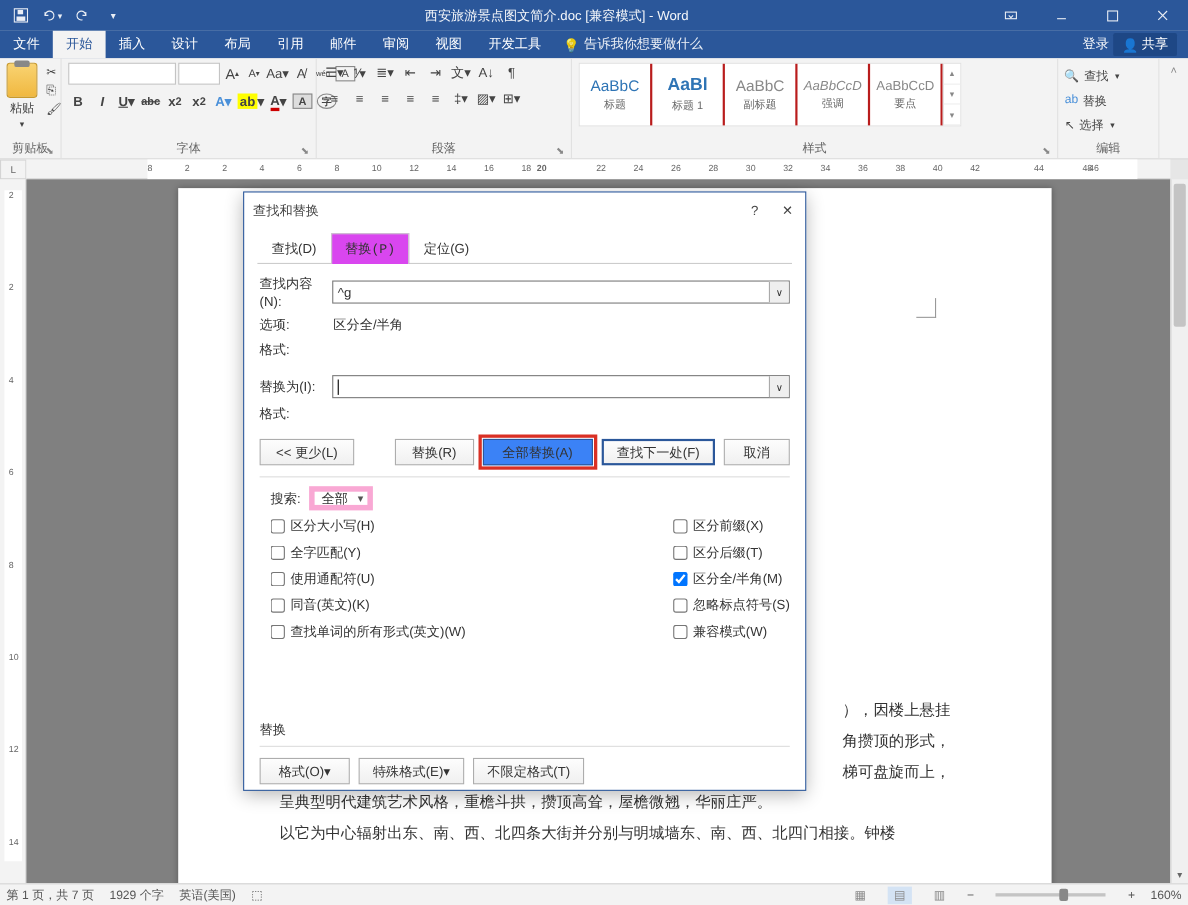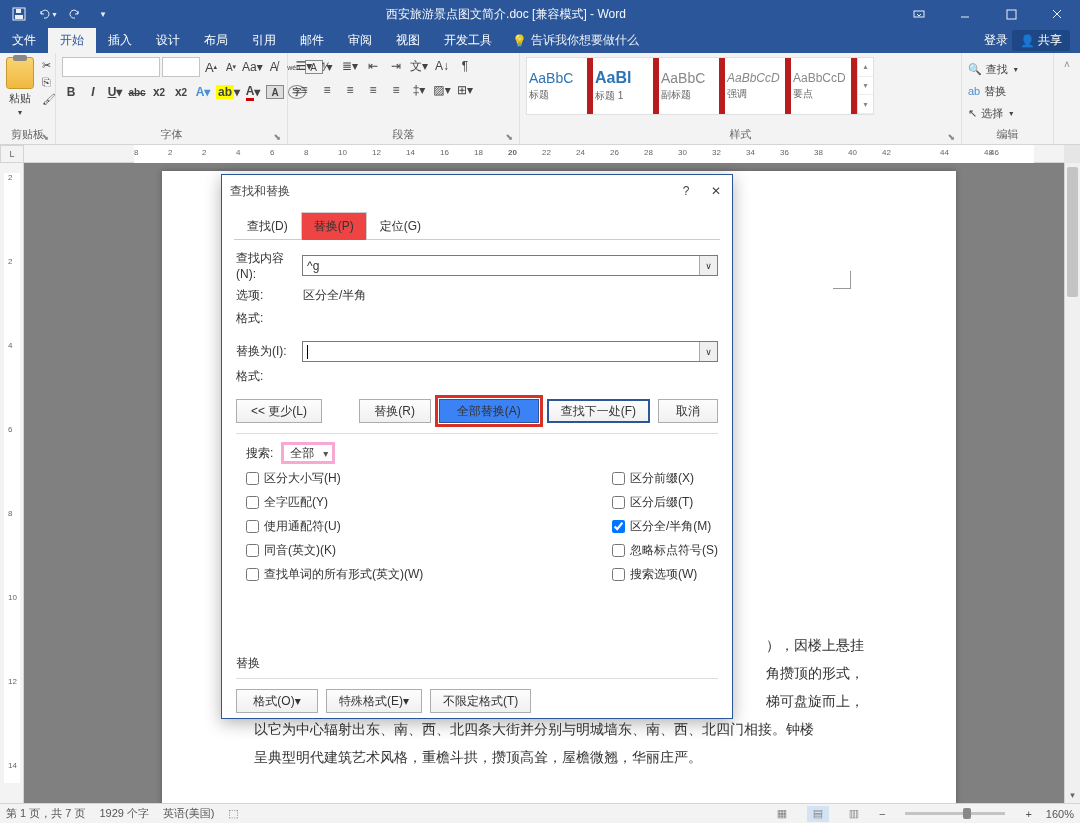--- a/index.html
+++ b/index.html
@@ -43,21 +43,21 @@
 .font-row2 { display:flex; gap:4px; margin-top:6px; align-items:center;}
 .font-row2 .ribbon-btn { font-weight:bold; }
 .abc-strike { text-decoration: line-through; font-size:10px; }
 
 .para-group { width: 232px; }
 .para-row { display:flex; gap:3px; align-items:center; }
 .para-row .ribbon-btn { width:20px; }
 
 .styles-group { flex: 1; }
 .style-gallery { display:flex; gap:0; border:1px solid #e1e1e1; background:#fff; height:58px; }
-.style-item { width:66px; border-right:6px solid #b91c1c; display:flex; flex-direction:column; align-items:flex-start; justify-content:center; padding:2px; }
+.style-item { width:66px; border-right:2px solid #b91c1c; display:flex; flex-direction:column; align-items:center; justify-content:center; padding:2px; }
 .style-preview { font-size:14px; color:#2e74b5; }
 .style-preview.heading { font-size:16px; font-weight:bold; }
 .style-preview.em { font-style:italic; font-size:12px; color:#888;}
 .style-name { font-size:10px; color:#666; margin-top:2px;}
 .style-scroll { width:16px; display:flex; flex-direction:column; border-left:1px solid #ddd;}
 .style-scroll div{flex:1;display:flex;align-items:center;justify-content:center;font-size:8px;color:#888;border-bottom:1px solid #eee;}
 
 .edit-group { width: 92px; }
 .edit-item { display:flex; align-items:center; gap:4px; height:20px; font-size:11px; color:#444;}
 
@@ -88,41 +88,41 @@
 .zoom-slider .knob{position:absolute;top:-4px;left:58px;width:8px;height:11px;background:#888;border-radius:2px;}
 
 
 .dialog { position:absolute; left:221px; top:174px; width:512px; height:545px; background:#fff; border:1px solid #2b579a; box-shadow:0 4px 16px rgba(0,0,0,0.3); font-size:12px; color:#333;}
 .dialog .dlg-title { height:28px; display:flex; align-items:center; padding:16px 8px; font-size:12px; color:#444;}
 .dialog .dlg-title .dlg-t-right{margin-left:auto;display:flex;gap:14px;align-items:center;}
 .dialog .dlg-close,.dlg-help{width:16px;text-align:center;cursor:pointer;}
 .dlg-body { padding: 4px 12px 12px 12px; }
 .dlg-tabs { display:flex; border-bottom:1px solid #ccc; }
 .dlg-tab { padding:5px 12px; border:1px solid transparent; border-bottom:none; position:relative; top:1px; color:#333; }
-.dlg-tab.active { border-color:#ccc; background:#ef4444; }
+.dlg-tab.active { border-color:#ccc; background:#d946ef;font-family:Liberation Mono, monospace; }
 .dlg-form { padding:10px 2px; }
 .form-row { display:flex; align-items:center; margin-bottom:6px; }
 .form-label { width:66px; }
 .form-input { flex:1; height:21px; border:1px solid #7a7a7a; padding:0 4px; font-size:12px; display:flex; align-items:center; background:#fff; position:relative;}
 .form-input .dd{position:absolute;right:0;top:0;bottom:0;width:18px;border-left:1px solid #aaa;display:flex;align-items:center;justify-content:center;background:#efefef;font-size:9px;}
 .form-static { padding-left:1px; font-size:12px; }
 .dlg-buttons { display:flex; gap:8px; margin:14px 0 10px 0; align-items:center;}
 .dlg-btn { height:24px; padding:0 12px; border:1px solid #adadad; background:linear-gradient(#fdfdfd,#f0f0f0); font-size:12px; display:flex;align-items:center;justify-content:center; min-width:72px;cursor:pointer;}
 .dlg-btn.less { min-width:86px;}
 .dlg-btn.highlight-red { outline:3px solid #d93025; outline-offset:1px; }
 .dlg-btn.highlight-blue { border:2px solid #2b579a; }
 .section-label { font-size:12px; margin:4px 0 6px 0; }
 .search-opts { display:flex; gap:40px; }
 .opts-col { display:flex; flex-direction:column; gap:7px; }
 .chk { display:flex; align-items:center; gap:5px; }
 .chk input{width:13px;height:13px;}
 .replace-section { margin-top:72px; }
 .bottom-btns { display:flex; gap:8px; margin-top:10px;}
 .bottom-btns .dlg-btn{min-width:82px;}
-.drop-select { height:22px; border:3px solid #f9a8d4; background:#fff; display:flex;align-items:center;padding:0 18px 0 6px;position:relative;font-size:12px;}
+.drop-select { height:22px; border:5px solid #f9a8d4; background:#fff; display:flex;align-items:center;padding:0 18px 0 6px;position:relative;font-size:12px;}
 .drop-select::after{content:"▾";position:absolute;right:4px;font-size:10px;color:#555;}
 .cursor-bar{display:inline-block;width:1px;height:14px;background:#000;vertical-align:middle;}
 
 </style>
 </head>
 <body>
 
 <div class="titlebar">
   <div class="qat">
     <div class="qat-btn">
@@ -339,21 +339,21 @@
       <span class="tick" style="left: 34px;">2</span>
       <span class="tick" style="left: 68px;">2</span>
       <span class="tick" style="left: 102px;">4</span>
       <span class="tick" style="left: 136px;">6</span>
       <span class="tick" style="left: 170px;">8</span>
       <span class="tick" style="left: 204px;">10</span>
       <span class="tick" style="left: 238px;">12</span>
       <span class="tick" style="left: 272px;">14</span>
       <span class="tick" style="left: 306px;">16</span>
       <span class="tick" style="left: 340px;">18</span>
-      <span class="tick" style="left: 374px; font-weight: bold;">20</span>
+      <span class="tick" style="left: 354px; font-weight: bold;">20</span>
       <span class="tick" style="left: 408px;">22</span>
       <span class="tick" style="left: 442px;">24</span>
       <span class="tick" style="left: 476px;">26</span>
       <span class="tick" style="left: 510px;">28</span>
       <span class="tick" style="left: 544px;">30</span>
       <span class="tick" style="left: 578px;">32</span>
       <span class="tick" style="left: 612px;">34</span>
       <span class="tick" style="left: 646px;">36</span>
       <span class="tick" style="left: 680px;">38</span>
       <span class="tick" style="left: 714px;">40</span>
@@ -383,22 +383,22 @@
     </div>
 </div>
 
 <div class="doc-area">
   <div class="page">
     <div class="corner-mark"></div>
     <div class="page-content">
       <p style="text-align:right;">），因楼上悬挂</p>
       <p style="text-align:right;">角攒顶的形式，</p>
       <p style="text-align:right;">梯可盘旋而上，</p>
+      <p>呈典型明代建筑艺术风格，重檐斗拱，攒顶高耸，屋檐微翘，华丽庄严。</p>
       <p>以它为中心辐射出东、南、西、北四条大街并分别与明城墙东、南、西、北四门相接。钟楼</p>
-      <p>呈典型明代建筑艺术风格，重檐斗拱，攒顶高耸，屋檐微翘，华丽庄严。</p>
     </div>
   </div>
 </div>
 <div class="scrollbar-v">
   <div class="arrow" style="top:0;">▴</div>
   <div class="thumb"></div>
   <div class="arrow" style="bottom:0;">▾</div>
 </div>
 
 <div class="dialog">
@@ -495,21 +495,21 @@
           <label class="chk">
               <input type="checkbox" checked="" style="">
               <span>区分全/半角(M)</span>
             </label>
           <label class="chk">
               <input type="checkbox" style="">
               <span>忽略标点符号(S)</span>
             </label>
           <label class="chk">
               <input type="checkbox" style="">
-              <span>搜索选项(W)</span>
+              <span>兼容模式(W)</span>
             </label>
         </div>
       </div>
 
       <div class="replace-section">
         <div class="section-label">替换</div>
         <hr style="border:none;border-top:1px solid #ddd;margin-bottom:8px;">
         <div class="bottom-btns">
           <div class="dlg-btn"><span>格式(O)</span> ▾</div>
           <div class="dlg-btn"><span>特殊格式(E)</span> ▾</div>

